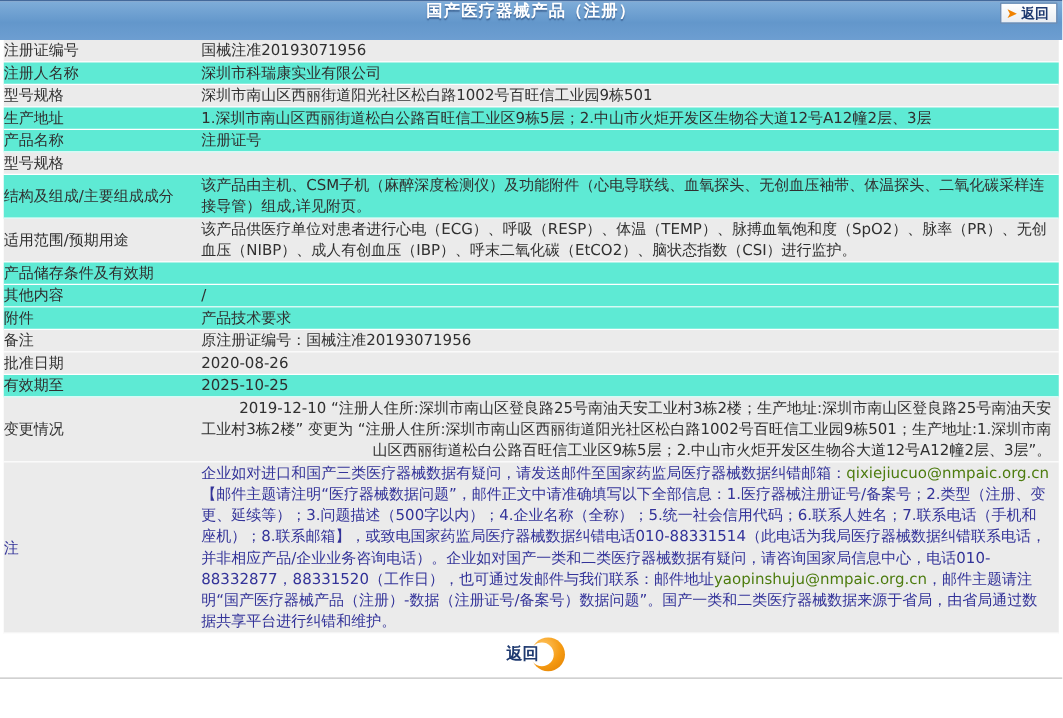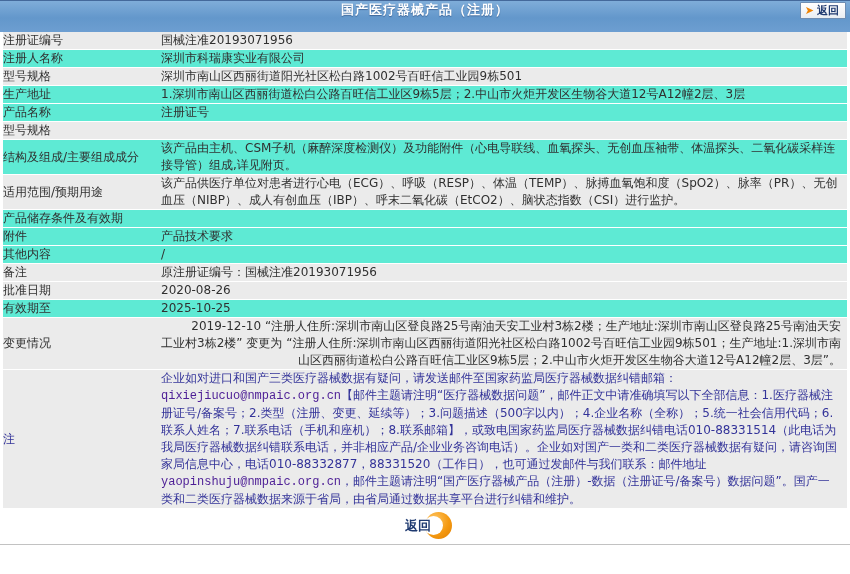--- a/index.html
+++ b/index.html
@@ -45,21 +45,21 @@
     line-height:17px;color:#303030;
   }
   .cell-value{
     flex:1;box-sizing:border-box;
     padding-left:8px;padding-right:6px;
     line-height:17px;color:#303030;
     word-wrap:break-word;min-width:0;
   }
   .cell-value.indent{text-indent:1.9em;text-align:right;}
   .row.note .cell-label,.row.note .cell-value{color:#333399;}
-  .row.note .cell-value a{color:#4c1d95;text-decoration:none;font-family:Liberation Mono, monospace;}
+  .row.note .cell-value a{color:#4d7c0f;text-decoration:none;}
   
   .footer{height:33px;display:flex;align-items:center;justify-content:center;}
   .back-bottom{position:relative;width:54px;height:27px;cursor:pointer;}
   .back-bottom .orb{
     position:absolute;right:0;top:0;width:27px;height:27px;border-radius:50%;
     background:radial-gradient(circle at 35% 30%,#ffc766,#f59a12 55%,#e07e00);
   }
   .back-bottom .orb-inner{
     position:absolute;right:9px;top:4px;width:19px;height:19px;border-radius:50%;
     background:#ffffff;
@@ -111,26 +111,26 @@
     </div>
     <div class="row shade">
       <div class="cell-label">适用范围/预期用途</div>
       <div class="cell-value">该产品供医疗单位对患者进行心电（ECG）、呼吸（RESP）、体温（TEMP）、脉搏血氧饱和度（SpO2）、脉率（PR）、无创血压（NIBP）、成人有创血压（IBP）、呼末二氧化碳（EtCO2）、脑状态指数（CSI）进行监护。</div>
     </div>
     <div class="row">
       <div class="cell-label">产品储存条件及有效期</div>
       <div class="cell-value"></div>
     </div>
     <div class="row">
+      <div class="cell-label">其他内容</div>
+      <div class="cell-value">/</div>
+    </div>
+    <div class="row">
       <div class="cell-label">附件</div>
       <div class="cell-value">产品技术要求</div>
-    </div>
-    <div class="row">
-      <div class="cell-label">其他内容</div>
-      <div class="cell-value">/</div>
     </div>
     <div class="row shade">
       <div class="cell-label">备注</div>
       <div class="cell-value">原注册证编号：国械注准20193071956</div>
     </div>
     <div class="row shade">
       <div class="cell-label">批准日期</div>
       <div class="cell-value">2020-08-26</div>
     </div>
     <div class="row">

